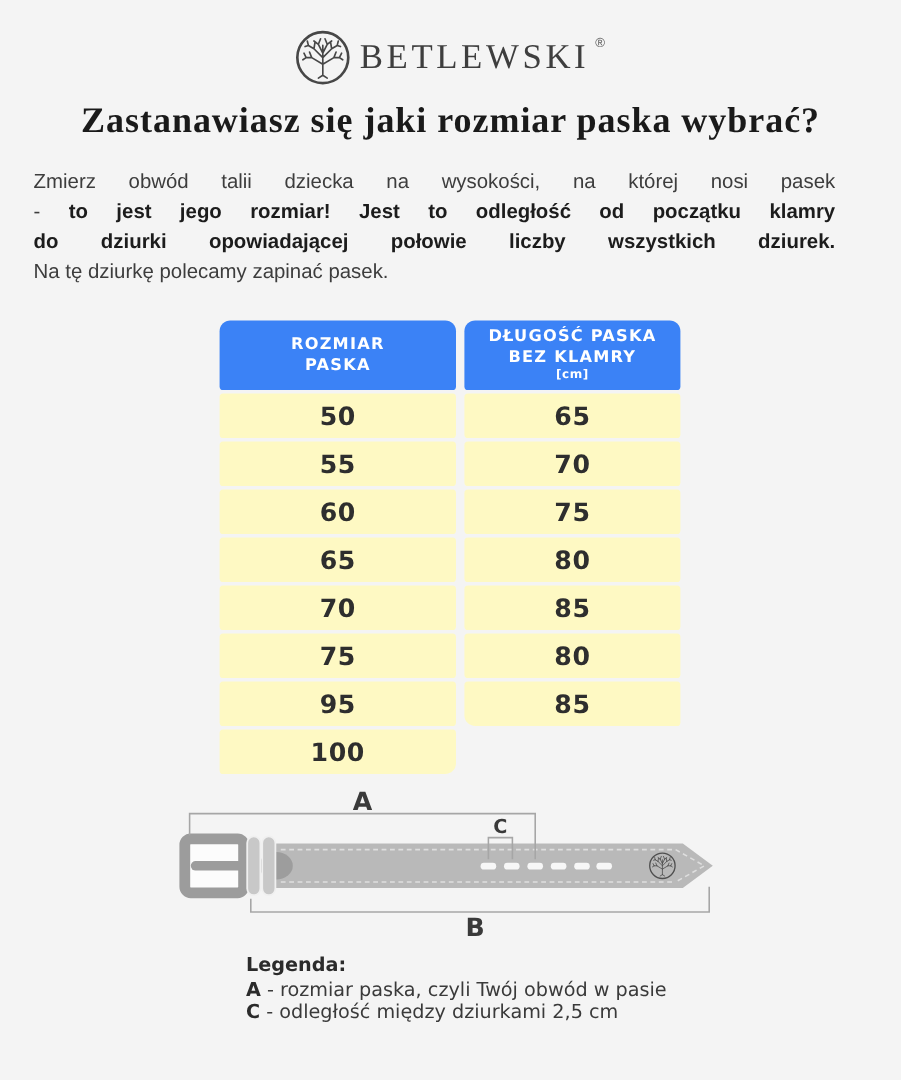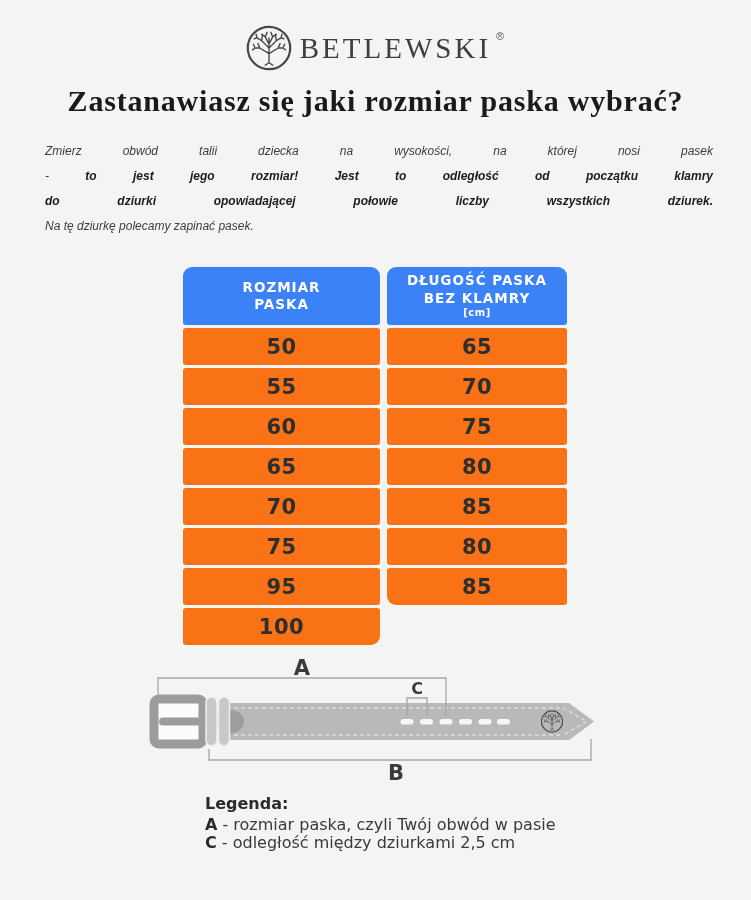--- a/index.html
+++ b/index.html
@@ -19,38 +19,38 @@
     color:#3e3e3e;font-weight:400;
   }
   .reg-mark{font-size:11px;color:#5a5a5a;position:relative;top:-12px;left:-2px;}
   
   .page-title{
     position:absolute;top:84px;left:0;width:100%;margin:0;
     text-align:center;font-family:"Liberation Serif",serif;font-weight:700;
     font-size:30px;letter-spacing:0.8px;color:#1a1a1a;
   }
   
-  .intro{position:absolute;top:139px;left:45px;width:668px;
-    font-size:12px;line-height:25px;color:#3d3d3d;font-style:italic;}
+  .intro{position:absolute;top:139px;left:28px;width:668px;
+    font-size:17px;line-height:25px;color:#3d3d3d;}
   .intro .jline{text-align:justify;text-align-last:justify;height:25px;}
   .intro .lline{text-align:left;height:25px;}
   .intro b{color:#1c1c1c;font-weight:700;}
   
   .size-table{position:absolute;top:267px;left:183px;width:384px;}
   .tgrid{display:grid;grid-template-columns:197px 180px;column-gap:7px;row-gap:3px;}
   .th{
     background:#3b82f6;color:#ffffff;height:58px;
     display:flex;flex-direction:column;align-items:center;justify-content:center;
     font-weight:700;font-size:13.5px;letter-spacing:1px;line-height:1.28;
     border-radius:9px 9px 3px 3px;text-align:center;
     font-family:"DejaVu Sans","Liberation Sans",sans-serif;
   }
   .th .unit{font-size:10px;letter-spacing:0.5px;}
   .td{
-    background:#f97316;color:#2e2e2e;height:37px;
+    background:#fef9c3;color:#2e2e2e;height:37px;
     display:flex;align-items:center;justify-content:center;
     font-weight:700;font-size:21px;letter-spacing:0.5px;border-radius:3px;
     font-family:"DejaVu Sans","Liberation Sans",sans-serif;
   }
   .td.bl{border-radius:3px 3px 3px 9px;}
   .td.br{border-radius:3px 3px 9px 3px;}
   
   .diagram{position:absolute;top:645px;left:0;width:751px;height:150px;}
   .dim-label{
     font-family:"DejaVu Sans","Liberation Sans",sans-serif;

